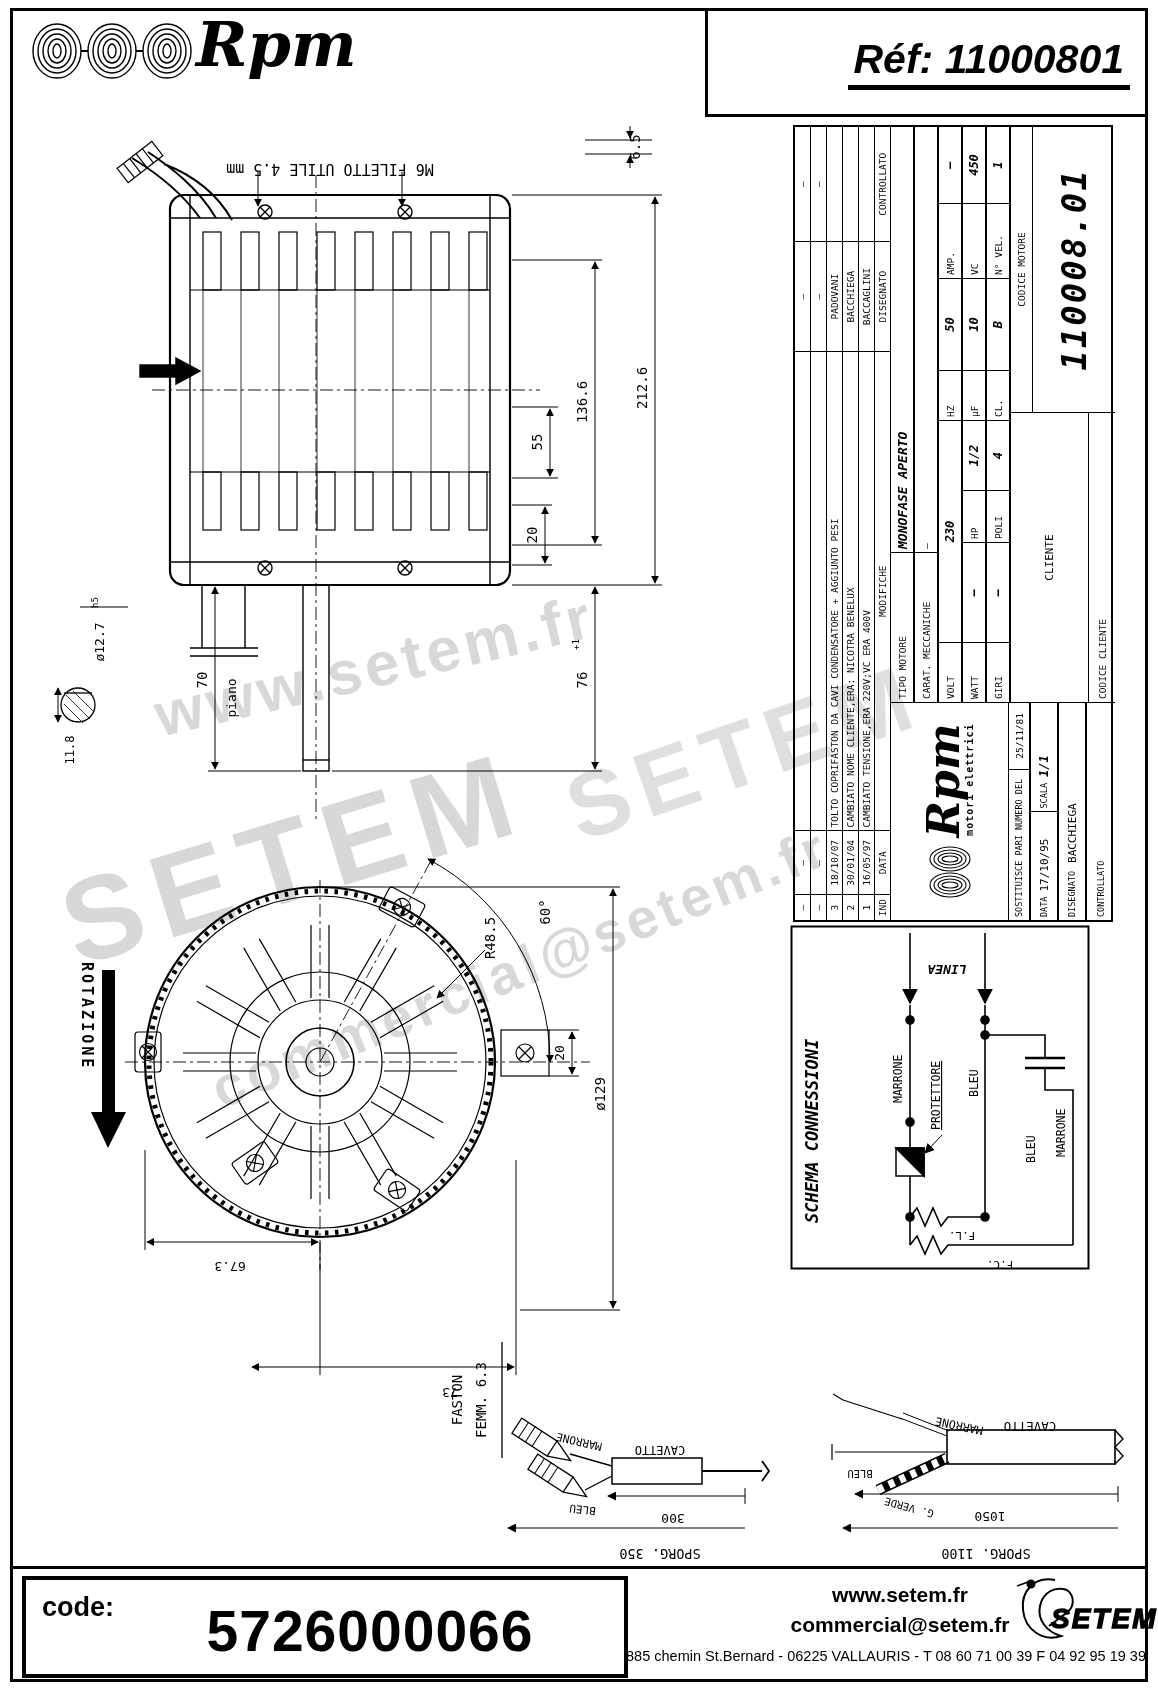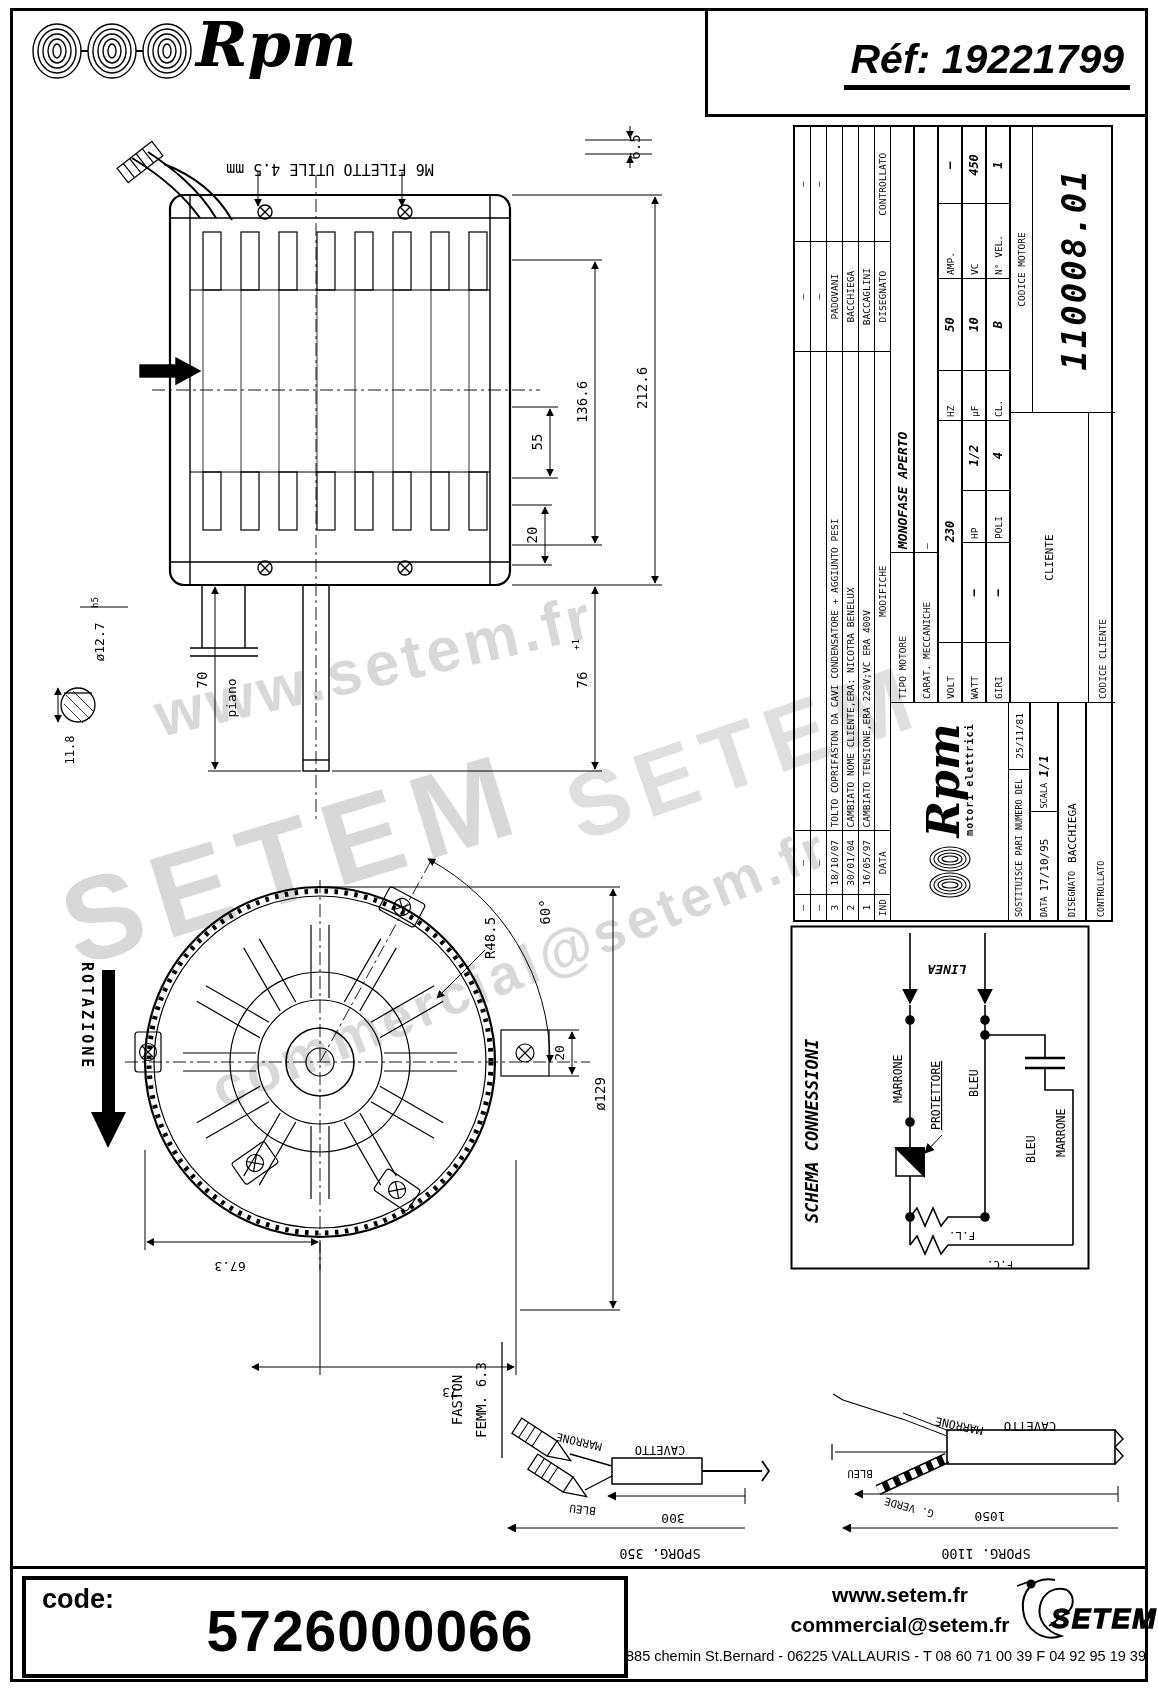--- a/index.html
+++ b/index.html
@@ -32,21 +32,21 @@
   #tb-right{flex:1;display:flex;flex-direction:column}
   .srow{display:flex;border-bottom:1px solid #000}
   .val{font-style:italic;font-size:12px;font-weight:700}
   #codice-motore-num{font-style:italic;font-weight:700;font-size:34px;letter-spacing:2px}
   #logo-cell{height:118px;border-bottom:1px solid #000;display:flex;align-items:center;justify-content:center;gap:6px}
   #logo-cell .rpm{font-family:"DejaVu Serif",serif;font-style:italic;font-weight:700;font-size:44px;line-height:40px}
   #logo-cell .sub{font-size:10px;font-weight:700;text-align:right;letter-spacing:1px}
   
   #f-line{position:absolute;left:13px;top:1566px;width:1132px;border-top:3px solid #000;z-index:2}
   #codebox{position:absolute;left:22px;top:1576px;width:598px;height:94px;border:4px solid #000;z-index:2}
-  #codebox .cl{position:absolute;left:16px;top:4px;font-size:27px;font-weight:700}
+  #codebox .cl{position:absolute;left:16px;top:12px;font-size:27px;font-weight:700}
   #codebox .cv{position:absolute;left:0;right:0;top:18px;text-align:center;padding-left:90px;
                font-size:57px;font-weight:700;letter-spacing:1px;font-family:"Liberation Sans",sans-serif}
   #f-center{position:absolute;left:740px;top:1580px;width:320px;text-align:center;z-index:2;
             font-weight:700;font-size:21px;line-height:30px}
   #f-addr{position:absolute;left:620px;top:1648px;width:532px;text-align:center;z-index:2;
           font-size:14.5px;white-space:nowrap}
 </style>
 </head>
 <body>
 
@@ -79,21 +79,21 @@
           <ellipse cx="142" cy="36" rx="19" ry="22"></ellipse>
         <ellipse cx="142" cy="36" rx="14" ry="17"></ellipse>
           <ellipse cx="142" cy="36" rx="9" ry="12"></ellipse>
           <ellipse cx="142" cy="36" rx="4" ry="7"></ellipse>
       </g>
       <path d="M56,36 H63 M111,36 H118" stroke-width="2"></path>
     </g>
   </svg>
   <div id="brand">Rpm</div>
   <div id="refbox">
-    <span>Réf: 19221799</span>
+    <span>Réf: 11000801</span>
   </div>
 
   <svg style="left:40px;top:120px" width="680" height="770" viewBox="0 0 680 770">
     <defs>
       <marker id="am" viewBox="0 0 10 10" refX="9" refY="5" markerWidth="8" markerHeight="8" orient="auto-start-reverse">
         <path d="M0,0L10,5L0,10z"></path>
       </marker>
     </defs>
     <g stroke="#000" fill="none" stroke-width="1.4">
       <rect x="130" y="75" width="340" height="390" rx="14" stroke-width="2.2"></rect>

